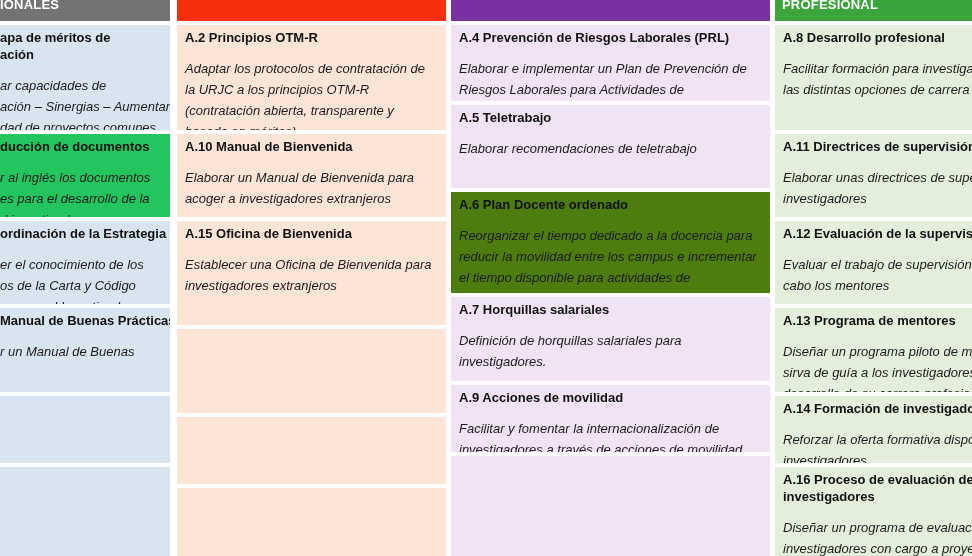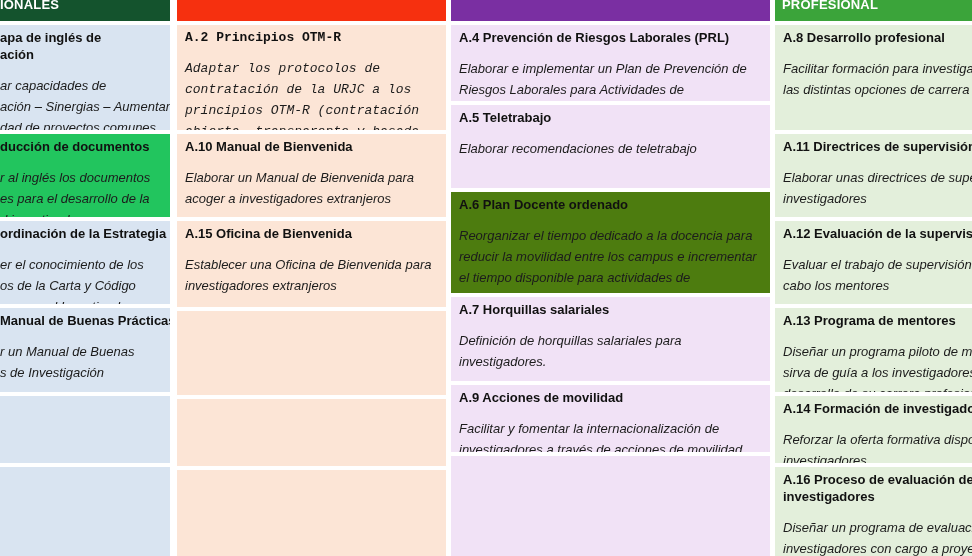--- a/index.html
+++ b/index.html
@@ -29,26 +29,26 @@
   .a-desc{
     font-style:italic;font-size:13px;line-height:21px;color:#1c1c1c;
   }
   .frag{white-space:nowrap;}
 </style>
 </head>
 <body>
 
 <div class="board">
     <div class="col col-0">
-      <div class="cat-header" style="background: #14532d;">
+      <div class="cat-header" style="background: #737373;">
         <span class="ht">IONALES</span>
       </div>
       <div class="cell" style="background: rgb(217, 228, 241); height: 105px;">
         <div class="a-title">
-          <div class="frag">apa de inglés de</div>
+          <div class="frag">apa de méritos de</div>
           <div class="frag">ación</div>
         </div>
         <div class="a-desc">
           <div class="frag">ar capacidades de</div>
           <div class="frag">ación – Sinergias – Aumentar</div>
           <div class="frag">dad de proyectos comunes</div>
         </div>
       </div>
       <div class="cell" style="background: #22c55e; height: 83px;">
         <div class="a-title">
@@ -69,39 +69,38 @@
           <div class="frag">os de la Carta y Código</div>
           <div class="frag">os para el Investigador</div>
         </div>
       </div>
       <div class="cell" style="background: rgb(217, 228, 241); height: 84px;">
         <div class="a-title">
           <div class="frag">Manual de Buenas Prácticas</div>
         </div>
         <div class="a-desc">
           <div class="frag">r un Manual de Buenas</div>
-          <div class="frag">s de Investigación</div>
         </div>
       </div>
       <div class="cell" style="background: rgb(217, 228, 241); height: 67px;"></div>
       <div class="cell" style="background: rgb(217, 228, 241); height: 110px;"></div>
     </div>
     <div class="col col-1">
       <div class="cat-header" style="background: rgb(246, 48, 15);">
         <span class="ht"></span>
       </div>
-      <div class="cell" style="background: rgb(252, 229, 214); height: 105px; font-family: Liberation Mono, monospace;">
+      <div class="cell" style="background: rgb(252, 229, 214); height: 105px;">
         <div class="a-title">A.2 Principios OTM-R</div>
         <div class="a-desc">Adaptar los protocolos de contratación de la URJC a los principios OTM-R (contratación abierta, transparente y basada en méritos)</div>
       </div>
       <div class="cell" style="background: rgb(252, 229, 214); height: 83px;">
         <div class="a-title">A.10 Manual de Bienvenida</div>
         <div class="a-desc">Elaborar un Manual de Bienvenida para acoger a investigadores extranjeros</div>
       </div>
-      <div class="cell" style="background: rgb(252, 229, 214); height: 86px;">
+      <div class="cell" style="background: rgb(252, 229, 214); height: 104px;">
         <div class="a-title">A.15 Oficina de Bienvenida</div>
         <div class="a-desc">Establecer una Oficina de Bienvenida para investigadores extranjeros</div>
       </div>
       <div class="cell" style="background: rgb(252, 229, 214); height: 84px;"></div>
       <div class="cell" style="background: rgb(252, 229, 214); height: 67px;"></div>
       <div class="cell" style="background: rgb(252, 229, 214); height: 110px;"></div>
     </div>
     <div class="col col-2">
       <div class="cat-header" style="background: rgb(122, 47, 162);">
         <span class="ht"></span>

